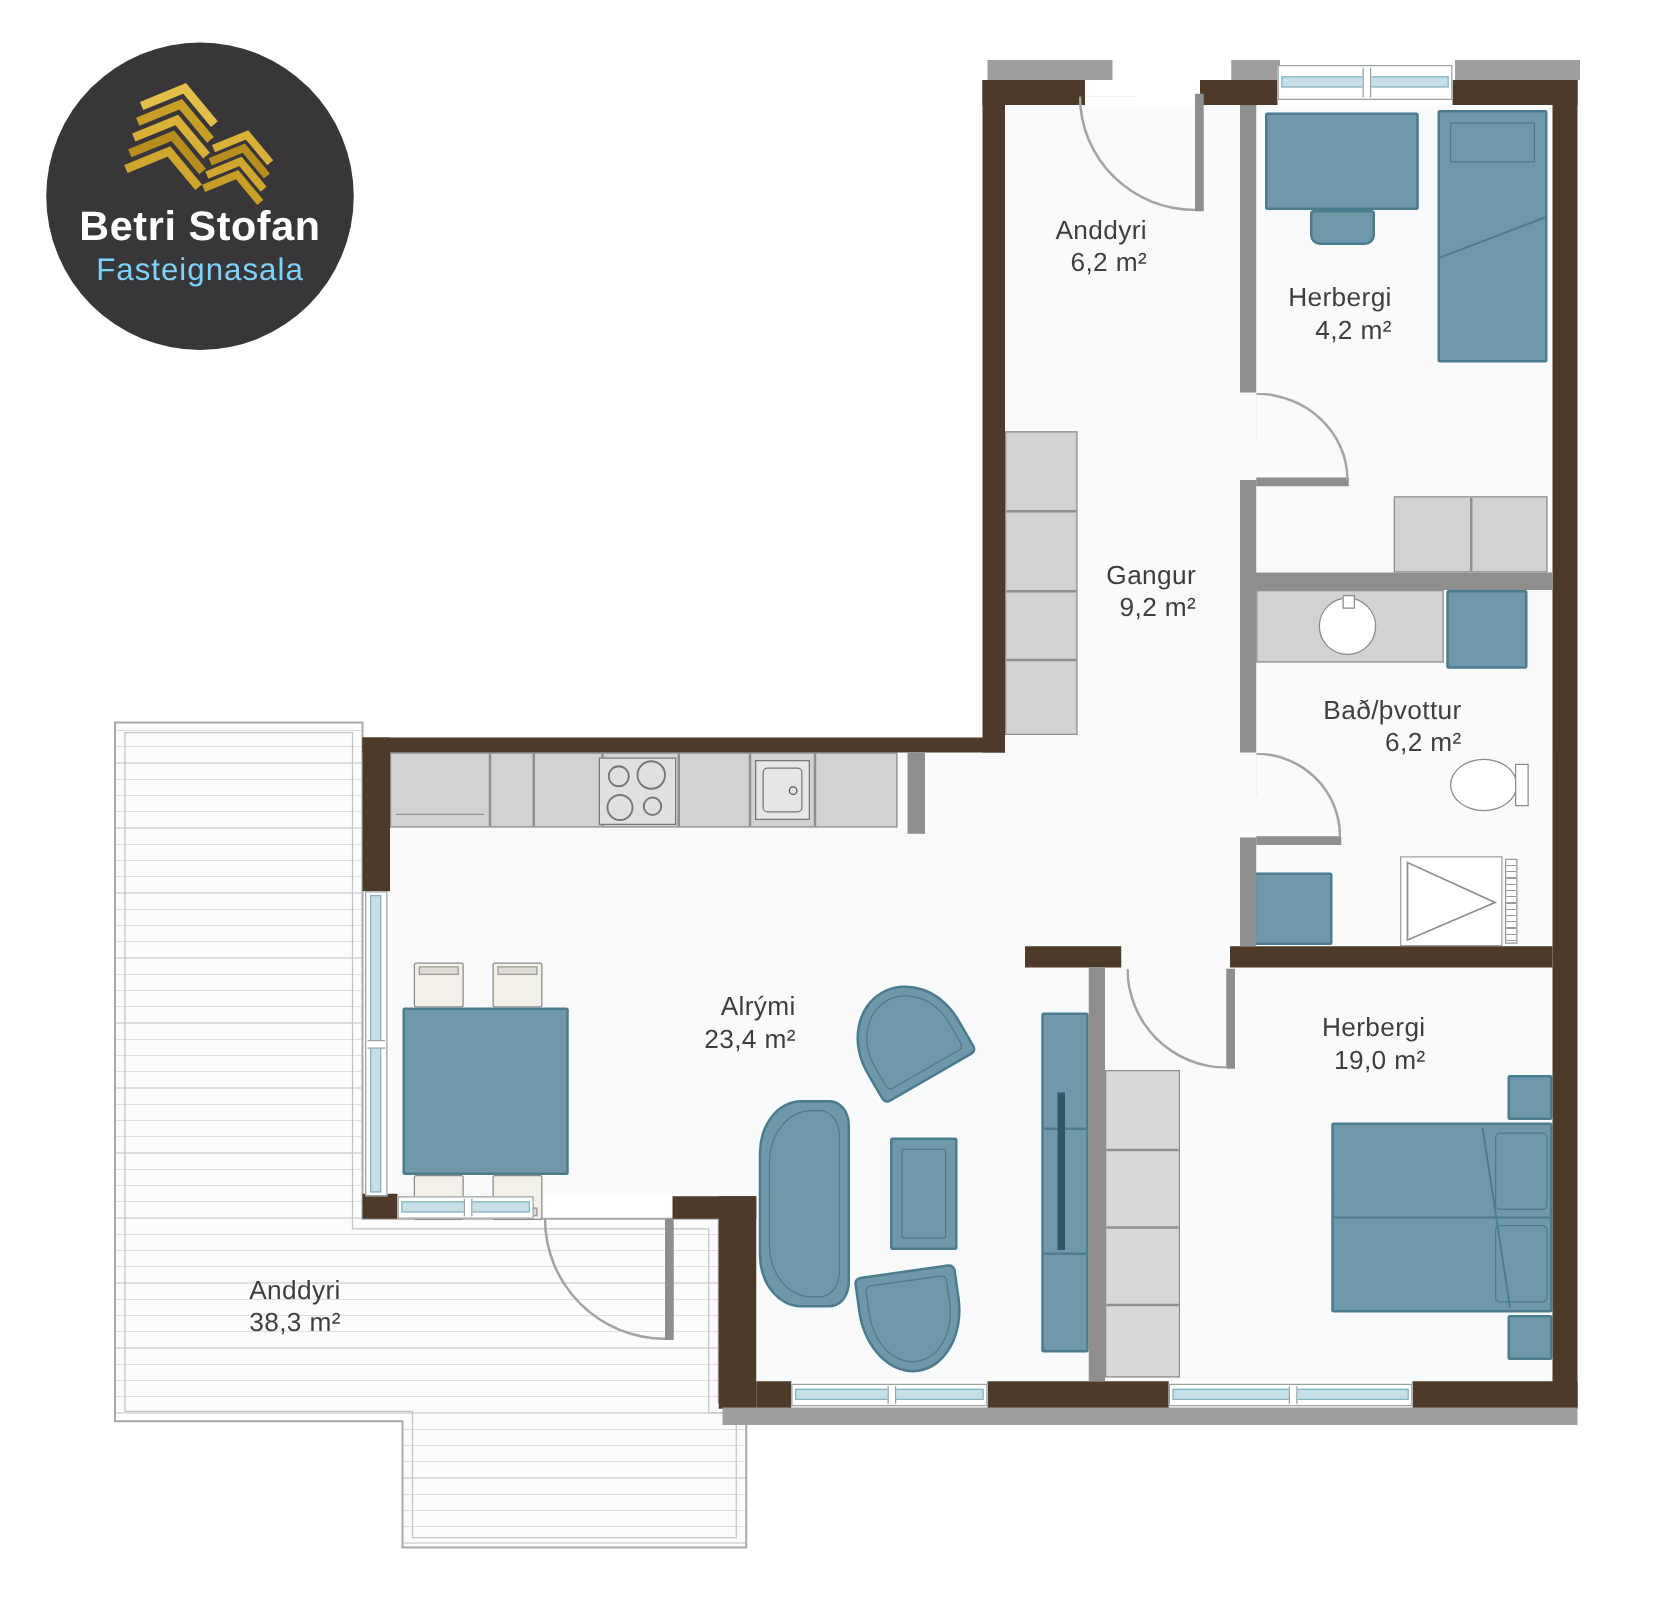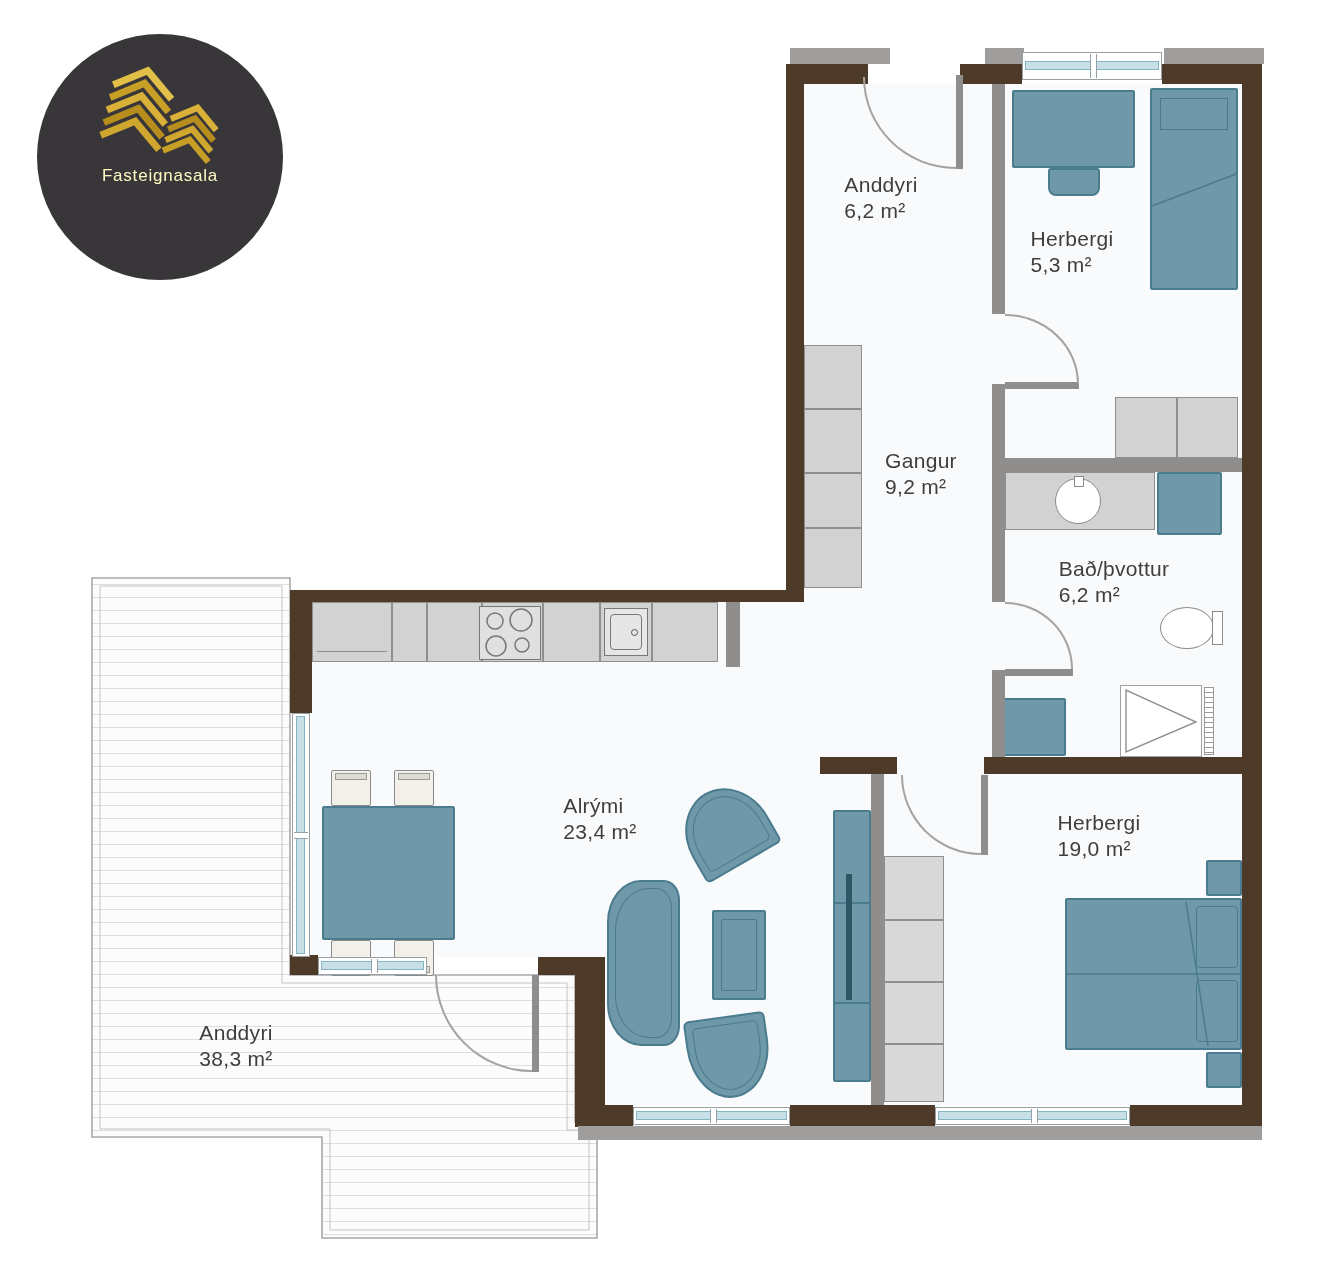--- a/index.html
+++ b/index.html
@@ -28,27 +28,27 @@
   .mw{position:absolute;top:1px;bottom:1px;width:5px;background:#fff;border-left:1px solid #97a0a3;border-right:1px solid #97a0a3;}
   .mh{position:absolute;left:1px;right:1px;height:5px;background:#fff;border-top:1px solid #97a0a3;border-bottom:1px solid #97a0a3;}
   .arc-bl{position:absolute;box-sizing:border-box;border-left:2px solid var(--arc);border-bottom:2px solid var(--arc);border-bottom-left-radius:100% 100%;}
   .arc-tr{position:absolute;box-sizing:border-box;border-top:2px solid var(--arc);border-right:2px solid var(--arc);border-top-right-radius:100% 100%;}
   .inner-arc{position:absolute;inset:6px;border:1.5px solid var(--furniture-teal-border);border-radius:inherit;}
   .chair{position:absolute;background:#f3f0ea;border:1.5px solid #8a8a8a;box-sizing:border-box;border-radius:2px;}
   .chair .back{position:absolute;left:3px;right:3px;height:5px;background:#dedbd4;border:1px solid #9a9a9a;}
   .deck-stripes{position:absolute;left:0;top:0;width:1336px;height:1280px;
      background:repeating-linear-gradient(to bottom,#fcfcfc 0 12px,var(--deck-line) 12px 13px);
      clip-path:polygon(92px 578px,290px 578px,290px 975px,575px 975px,575px 1122px,597px 1122px,597px 1238px,322px 1238px,322px 1137px,92px 1137px);}
-  .rlabel{position:absolute;transform:translateX(-50%);text-align:left;color:var(--label-text);
+  .rlabel{position:absolute;transform:translateX(-50%);text-align:right;color:var(--label-text);
           font-size:21px;line-height:26px;letter-spacing:.3px;white-space:nowrap;}
   .hatch{position:absolute;background:repeating-linear-gradient(to bottom,#fff 0 4px,#9a9a9a 4px 5px);border:1px solid #9a9a9a;box-sizing:border-box;}
   .logo{position:absolute;left:37px;top:34px;width:246px;height:246px;border-radius:50%;
         background:var(--logo-bg);display:flex;flex-direction:column;align-items:center;justify-content:flex-start;}
   .logo-title{color:#fff;font-weight:bold;font-size:33px;letter-spacing:.5px;margin-top:-2px;}
-  .logo-sub{color:#fef9c3;font-size:17px;letter-spacing:.8px;margin-top:2px;}
+  .logo-sub{color:#7dd3fc;font-size:25px;letter-spacing:.8px;margin-top:2px;}
   svg{position:absolute;left:0;top:0;}
 </style>
 </head>
 <body>
 
 <div class="page">
 
   <div class="deck-stripes"></div>
   <svg width="1336" height="1280">
     <polygon points="92,578 290,578 290,975 575,975 575,1122 597,1122 597,1238 322,1238 322,1137 92,1137" fill="none" stroke="#a9a9a9" stroke-width="1.6"></polygon>
@@ -219,21 +219,21 @@
     <line x1="1186" y1="902" x2="1208" y2="1046" stroke="#4a7b8e" stroke-width="1.5"></line>
     <polygon points="1126,690 1126,752 1196,722" fill="#fff" stroke="#8f8f8f" stroke-width="1.4"></polygon>
   </svg>
 
   <div class="rlabel" style="left:881px;top:172px;">
     <div>Anddyri</div>
     <div>6,2 m²</div>
   </div>
   <div class="rlabel" style="left:1072px;top:226px;">
     <div>Herbergi</div>
-    <div>5,3 m²</div>
+    <div>4,2 m²</div>
   </div>
   <div class="rlabel" style="left:921px;top:448px;">
     <div>Gangur</div>
     <div>9,2 m²</div>
   </div>
   <div class="rlabel" style="left:1114px;top:556px;">
     <div>Bað/þvottur</div>
     <div>6,2 m²</div>
   </div>
   <div class="rlabel" style="left:600px;top:793px;">
@@ -260,16 +260,17 @@
           <path d="M0 74 L30 52 L60 74" stroke="#cfa72e" stroke-width="7"></path>
         </g>
         <g transform="translate(92,34) scale(0.78)" fill="none">
           <path d="M0 22 L30 0 L60 22" stroke="#d9b139" stroke-width="8"></path>
           <path d="M0 36 L30 14 L60 36" stroke="#b78e1e" stroke-width="8"></path>
           <path d="M0 50 L30 28 L60 50" stroke="#cfa72e" stroke-width="8"></path>
           <path d="M0 64 L30 42 L60 64" stroke="#c79e26" stroke-width="8"></path>
         </g>
       </g>
     </svg>
+    <div class="logo-title">Betri Stofan</div>
     <div class="logo-sub">Fasteignasala</div>
   </div>
 
 </div>
 
 </body></html>

